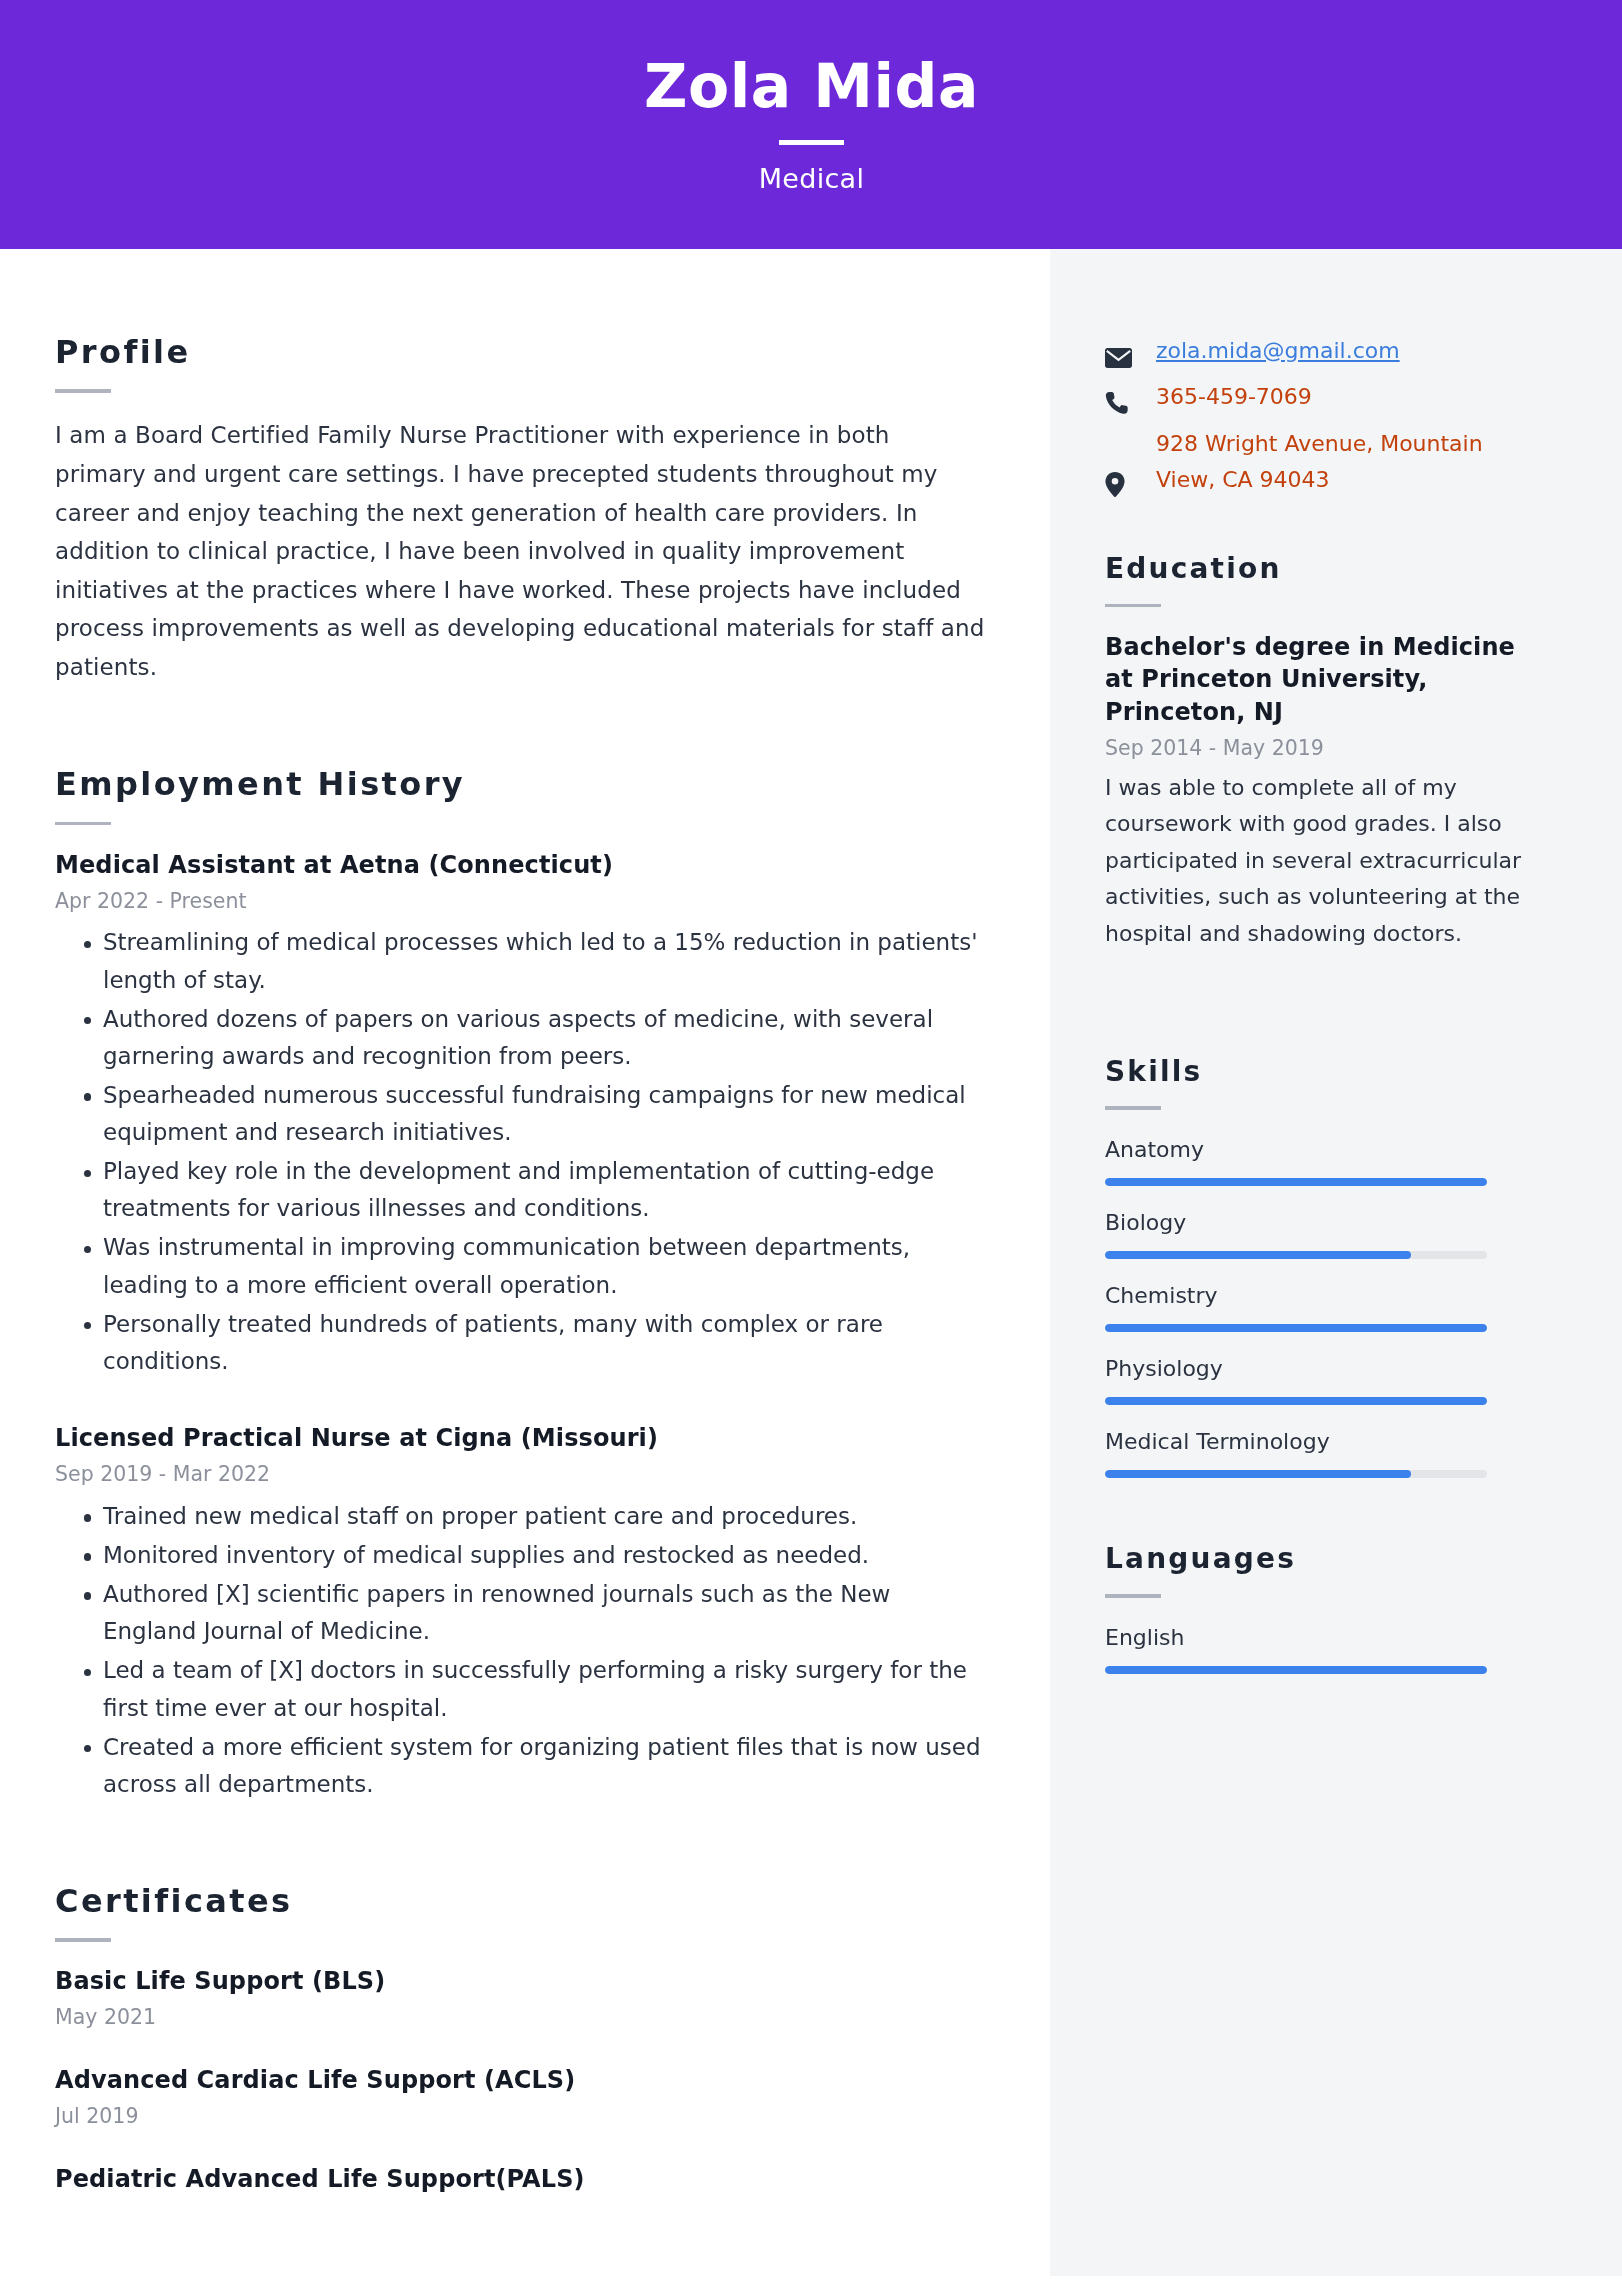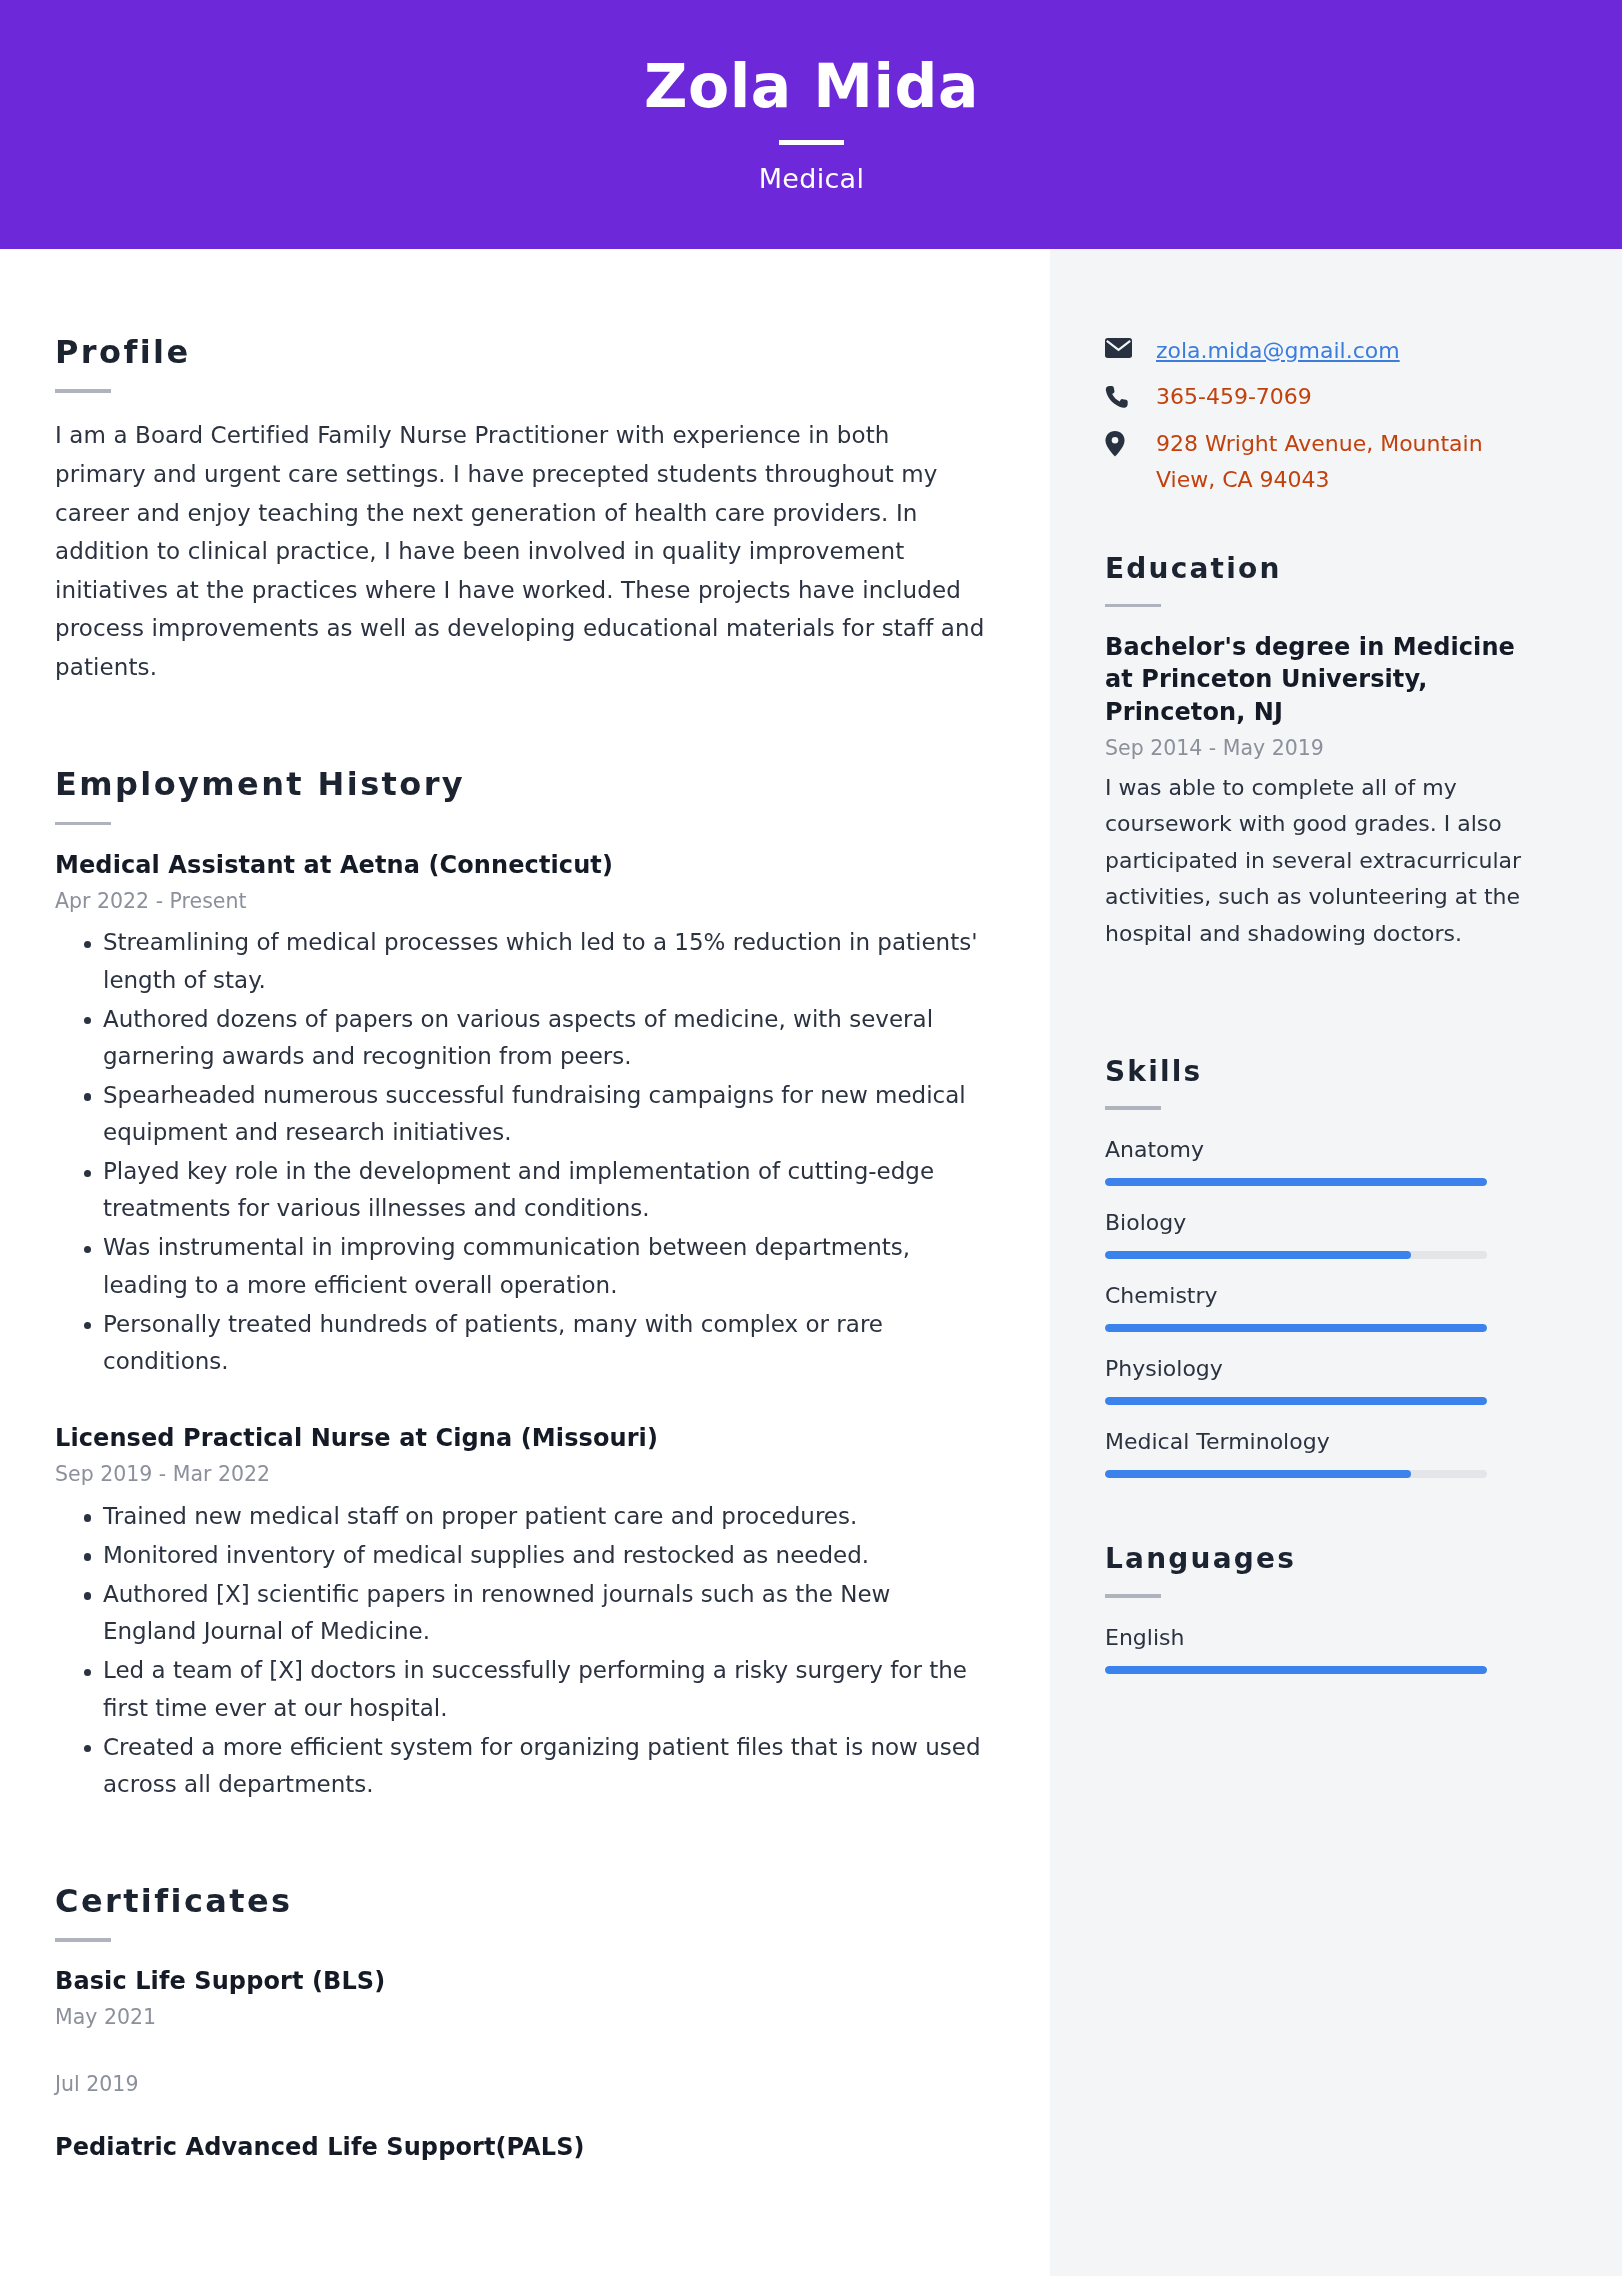--- a/index.html
+++ b/index.html
@@ -138,21 +138,21 @@
   
   .gap-xl { height: 64px; }
   .gap-lg { height: 44px; }
   .gap-md { height: 33px; }
   .gap-sm { height: 23.6px; }
 
   
   .contact-list { margin-bottom: 5.5px; }
   .contact-row {
     display: flex;
-    align-items: flex-start;
+    align-items: flex-end;
     margin-bottom: 11px;
   }
   .contact-icon {
     width: 31px;
     min-width: 31px;
     margin-right: 20px;
     padding-top: 5.5px;
     display: flex;
     justify-content: flex-start;
   }
@@ -252,20 +252,21 @@
         <div class="sec-heading">Certificates</div>
         <div class="sec-rule"></div>
 
         <div class="entry">
           <div class="entry-title">Basic Life Support (BLS)</div>
           <div class="entry-date">May 2021</div>
         </div>
         <div class="gap-sm"></div>
 
         <div class="entry">
+          <div class="entry-title">Advanced Cardiac Life Support (ACLS)</div>
           <div class="entry-date">Jul 2019</div>
         </div>
         <div class="gap-sm"></div>
 
         <div class="entry">
           <div class="entry-title">Pediatric Advanced Life Support(PALS)</div>
         </div>
       </div>
 
     </div>

